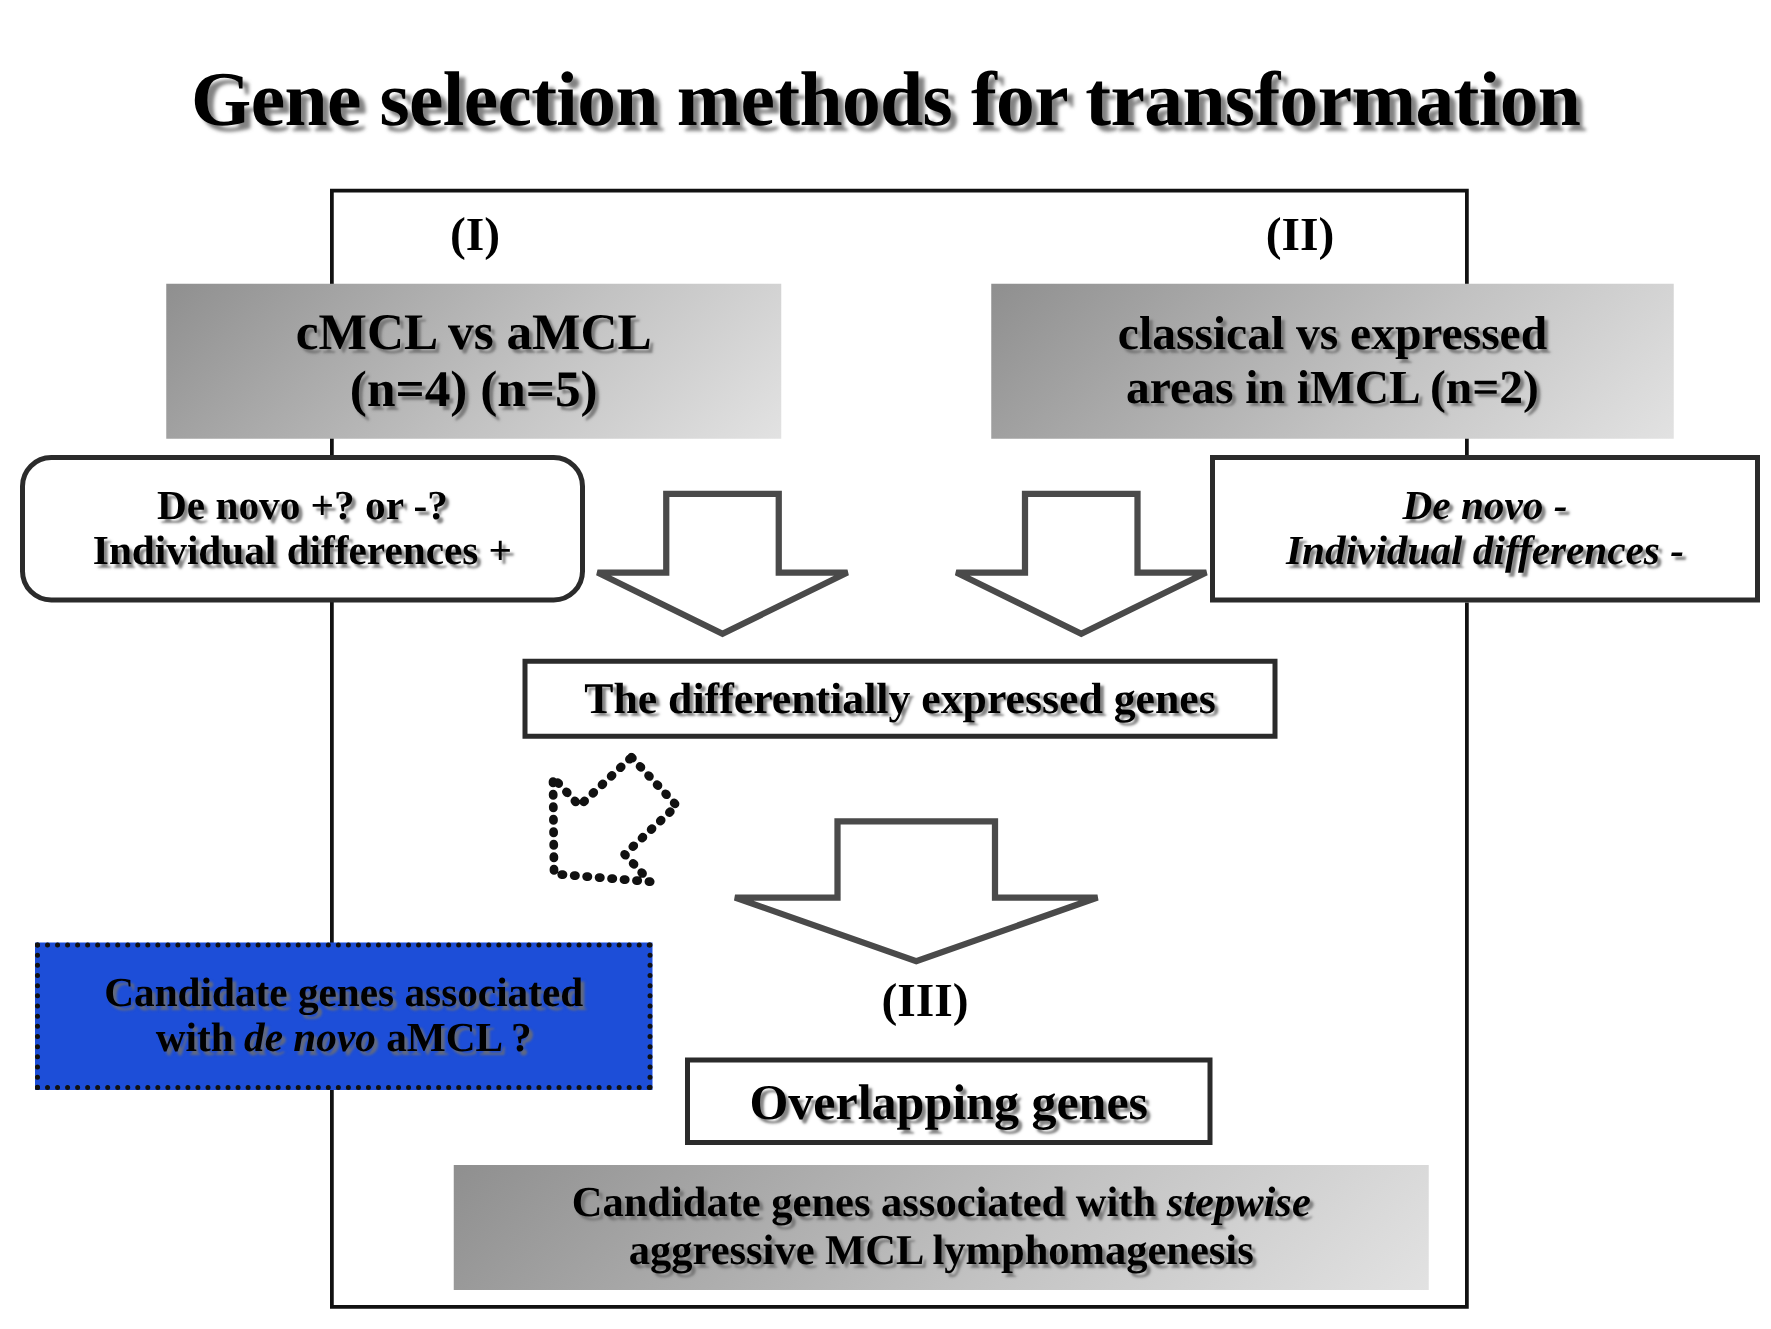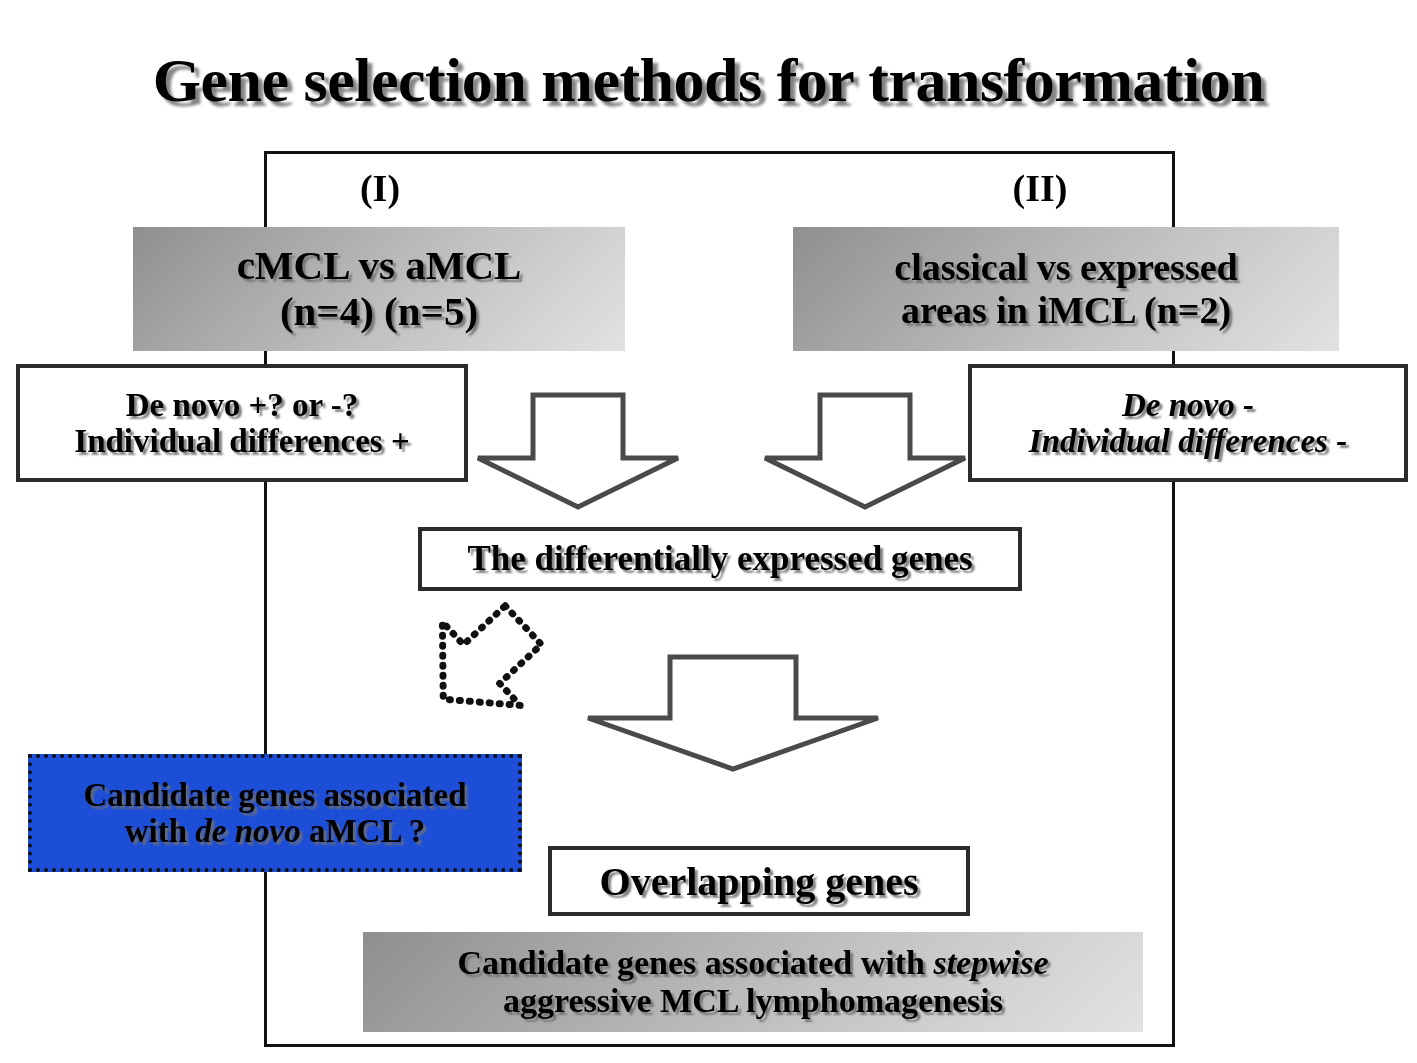--- a/index.html
+++ b/index.html
@@ -128,21 +128,21 @@
     </div>
   </div>
 
   <div class="abs gray-box" style="left:793px; top:203px; width:546px; height:124px;">
     <div style="line-height:1.12;">
       <span class="tline shadowed" style="font-size:38px;">classical vs  expressed</span>
       <span class="tline shadowed" style="font-size:38px;">areas  in iMCL (n=2)</span>
     </div>
   </div>
 
-  <div class="abs solid-box" style="left:16px; top:340px; width:452px; height:118px;">
+  <div class="abs solid-box" style="left:16px; top:340px; width:452px; height:118px;border-radius:25px;">
     <div style="line-height:1.1;">
       <span class="tline shadowed" style="font-size:33px;">De novo +? or -?</span>
       <span class="tline shadowed" style="font-size:33px;">Individual differences +</span>
     </div>
   </div>
 
   <div class="abs solid-box" style="left:968px; top:340px; width:440px; height:118px;">
     <div style="line-height:1.1;font-style:italic;">
       <span class="tline shadowed" style="font-size:33px;">De novo -</span>
       <span class="tline shadowed" style="font-size:33px;">Individual differences -</span>
@@ -181,20 +181,21 @@
 
   <div class="abs dotted-box" style="left:28px; top:730px; width:494px; height:118px;">
     <div style="line-height:1.1;">
       <span class="tline shadowed" style="font-size:33px;">Candidate genes associated</span>
       <span class="tline shadowed" style="font-size:33px;">
         <span>with </span><span class="ital">de novo</span><span> aMCL ?</span>
       </span>
     </div>
   </div>
 
+  <div class="abs roman" style="left:660px; top:755px; width:160px;">(III)</div>
 
   <div class="abs solid-box" style="left:548px; top:822px; width:422px; height:70px;">
     <span class="shadowed" style="font-size:40px;">Overlapping  genes</span>
   </div>
 
   <div class="abs gray-box" style="left:363px; top:908px; width:780px; height:100px;">
     <div style="line-height:1.12;">
       <span class="tline shadowed" style="font-size:34px;">
         <span>Candidate genes associated with </span><span class="ital">stepwise</span>
       </span>

